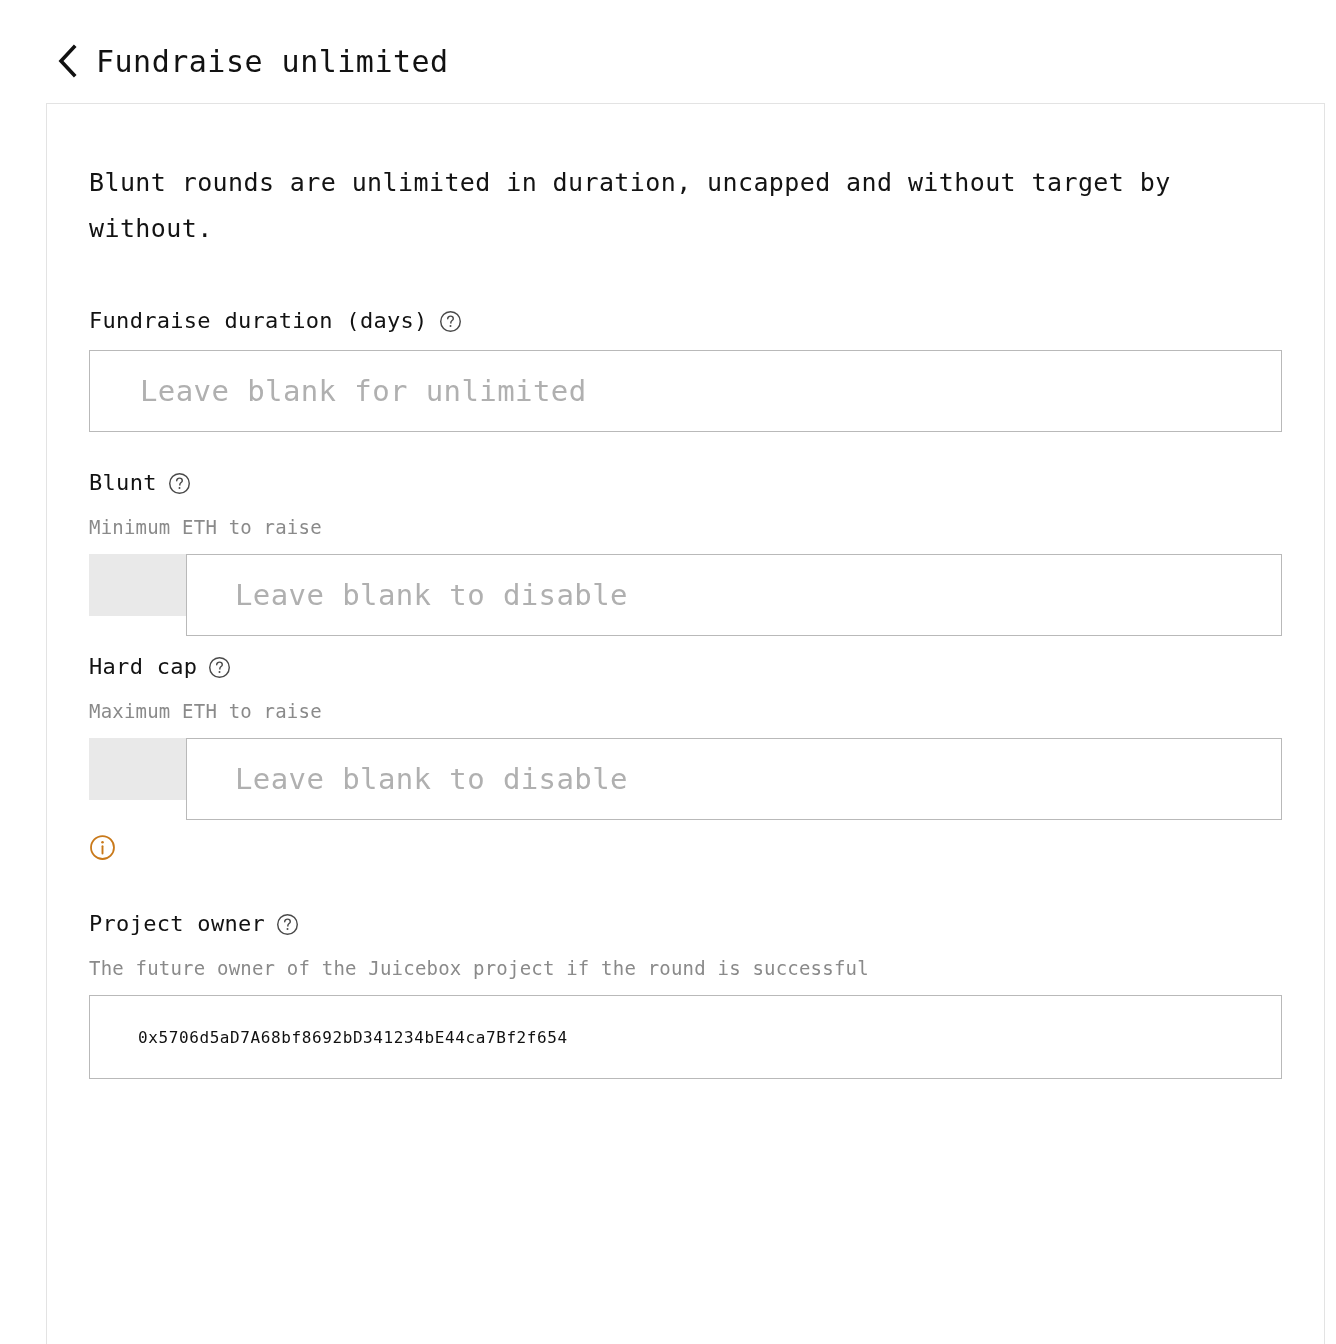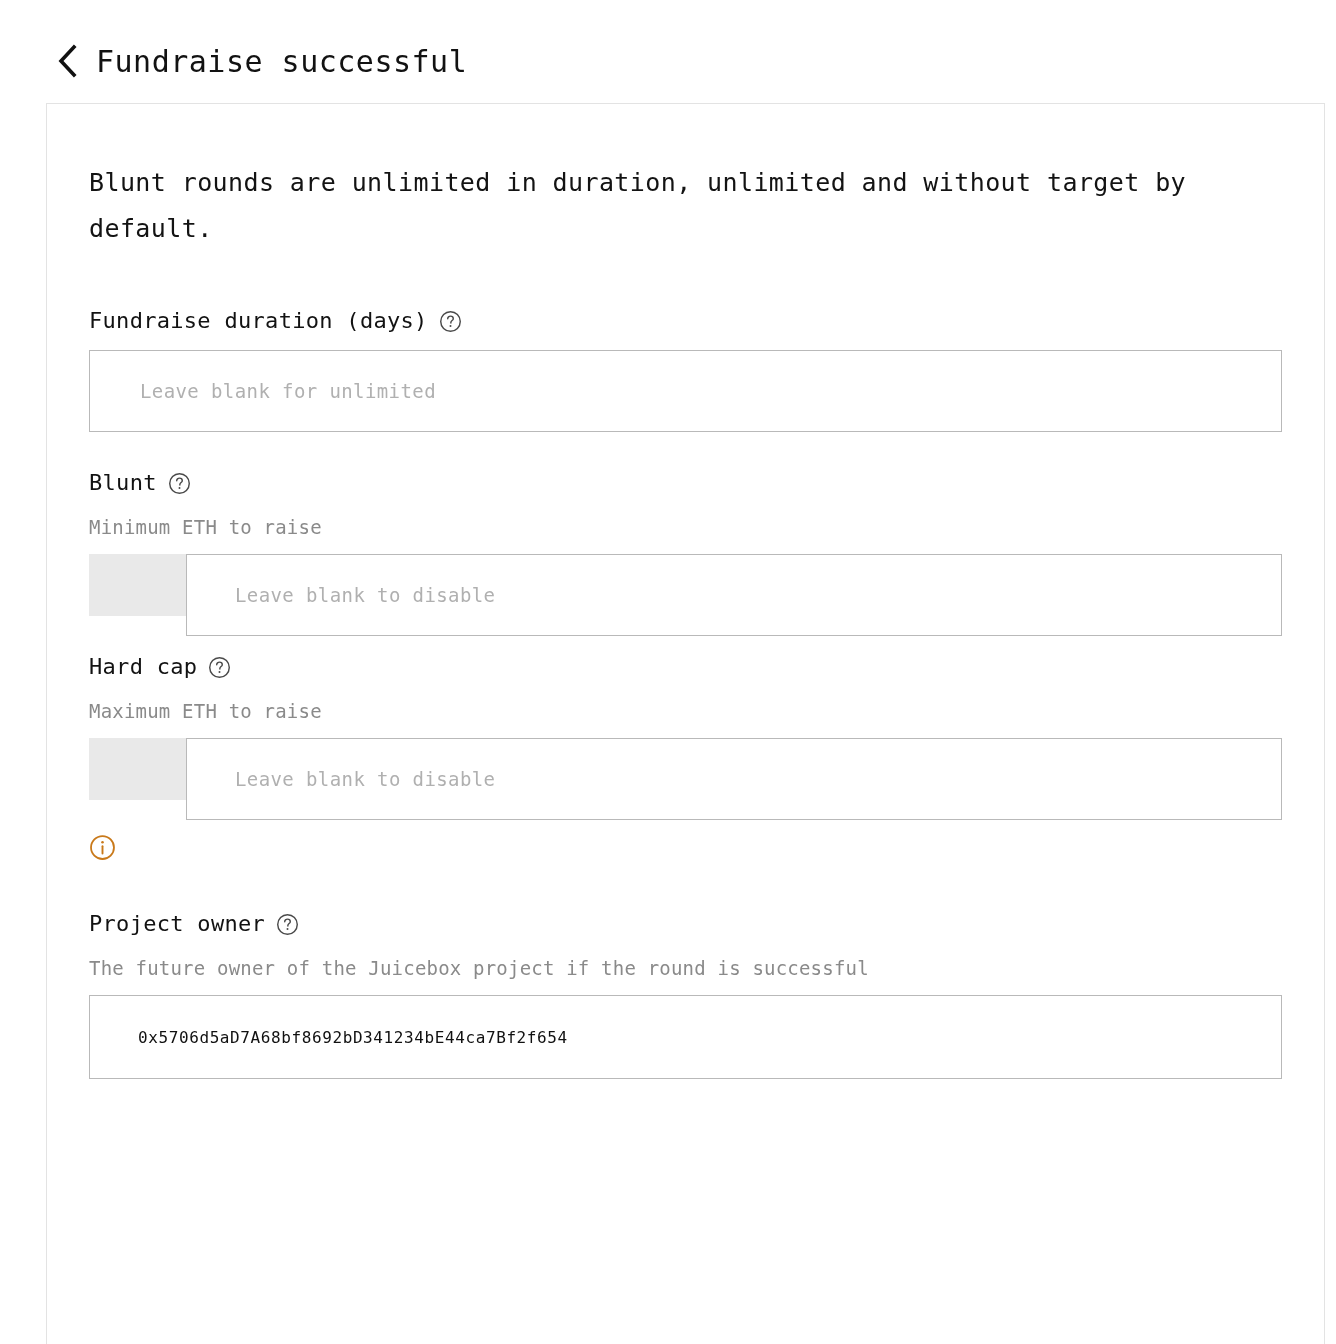--- a/index.html
+++ b/index.html
@@ -101,21 +101,21 @@
     margin: 16px 0 14px 0;
   }
 
   
   .text-input {
     width: 100%;
     height: 82px;
     border: 1px solid #b9b9b9;
     background: #ffffff;
     font-family: inherit;
-    font-size: 19px;
+    font-size: 29px;
     letter-spacing: 0.4px;
     color: #3b82f6;
     padding: 0 22px 0 50px;
     outline: none;
     border-radius: 0;
     display: block;
   }
   .text-input::placeholder { color: #b0b0b0; }
 
   .input-group {
@@ -192,26 +192,26 @@
 <body>
 
 <div class="page-header">
   <div class="back-chevron">
     <span>
       <svg width="24" height="34" viewBox="0 0 24 34" fill="none" aria-hidden="true">
         <path d="M19 3 L6 17 L19 31" stroke="#111111" stroke-width="3.6" stroke-linecap="square" stroke-linejoin="miter" fill="none"></path>
       </svg>
     </span>
   </div>
-  <div class="page-title">Fundraise successful</div>
+  <div class="page-title">Fundraise unlimited</div>
 </div>
 
 <div class="card">
 
-  <p class="intro">Blunt rounds are unlimited in duration, unlimited and without target by default.</p>
+  <p class="intro">Blunt rounds are unlimited in duration, uncapped and without target by without.</p>
 
   <div class="field">
     <div class="field-label">
       <span>Fundraise duration (days)</span>
       <span class="help-icon">
         <svg width="23" height="23" viewBox="0 0 24 24" aria-hidden="true">
           <circle cx="12" cy="12" r="10.2" stroke="#4a4a4a" stroke-width="1.5" fill="none"></circle>
           <path d="M9.1 9.1c0-1.6 1.3-2.7 2.9-2.7 1.6 0 2.9 1 2.9 2.6 0 1.9-2.5 2.1-2.5 3.9v0.6" stroke="#4a4a4a" stroke-width="1.5" fill="none" stroke-linecap="round"></path>
           <circle cx="12" cy="16.8" r="1.05" fill="#4a4a4a"></circle>
         </svg>

